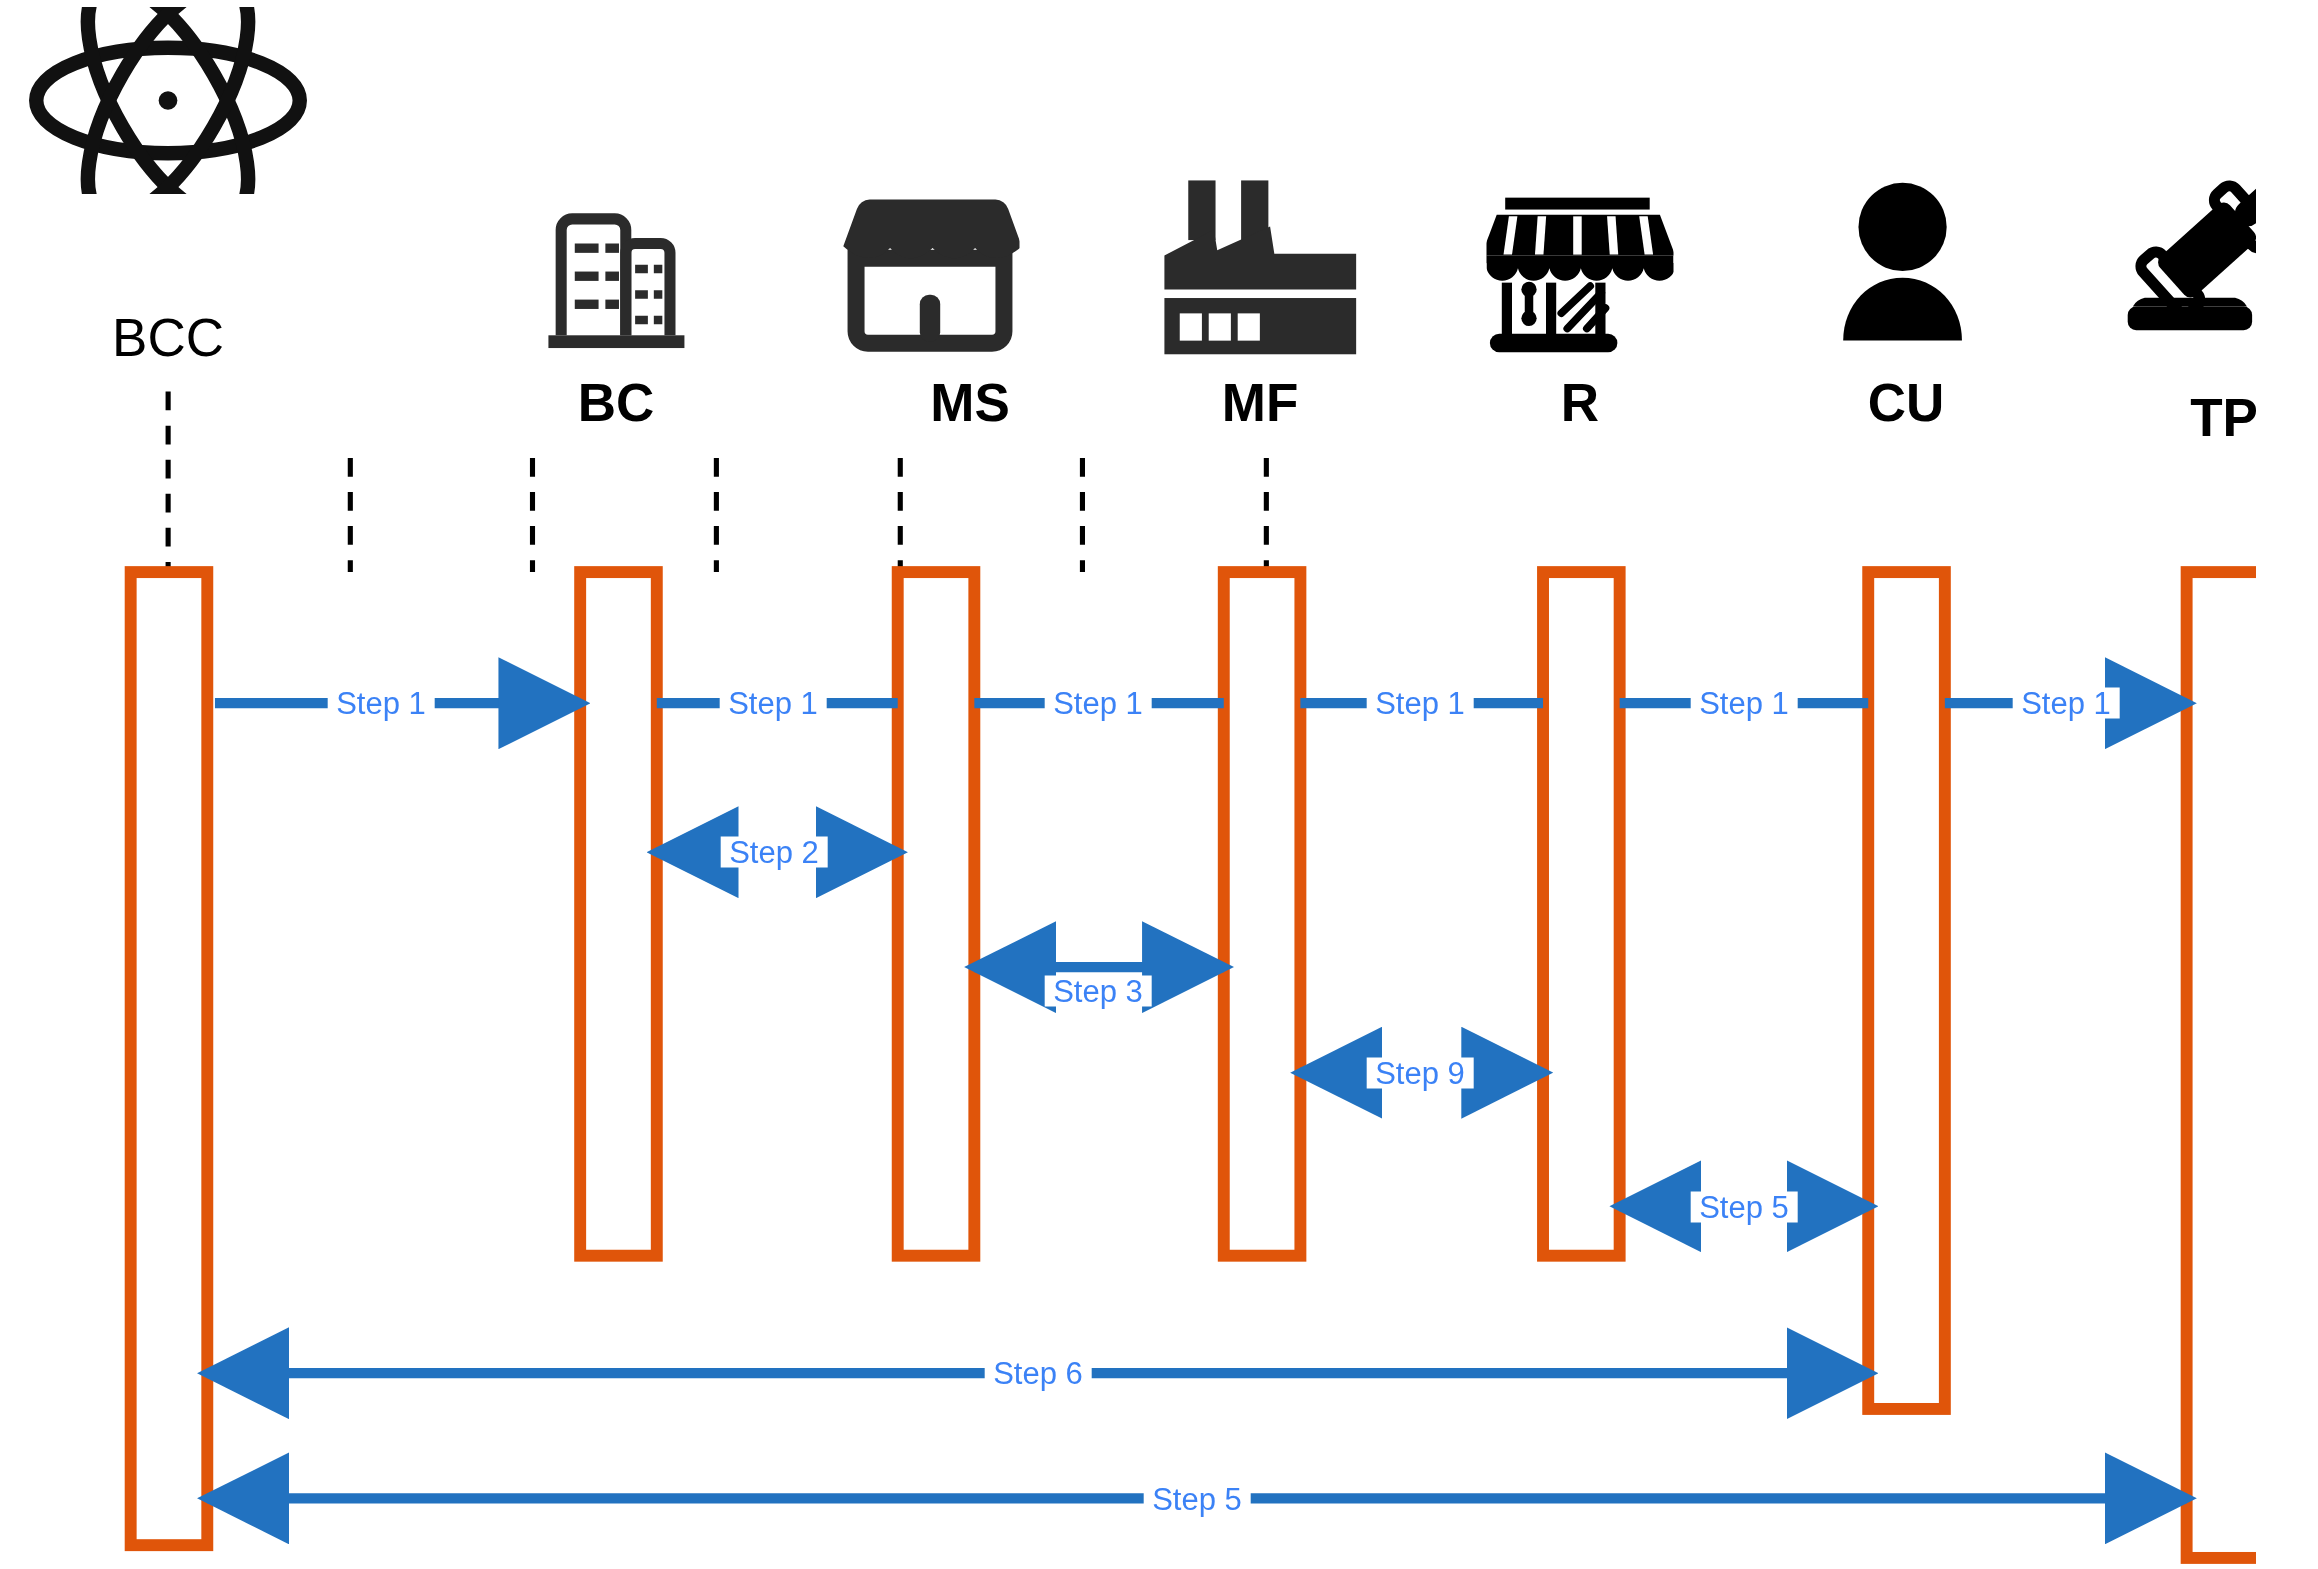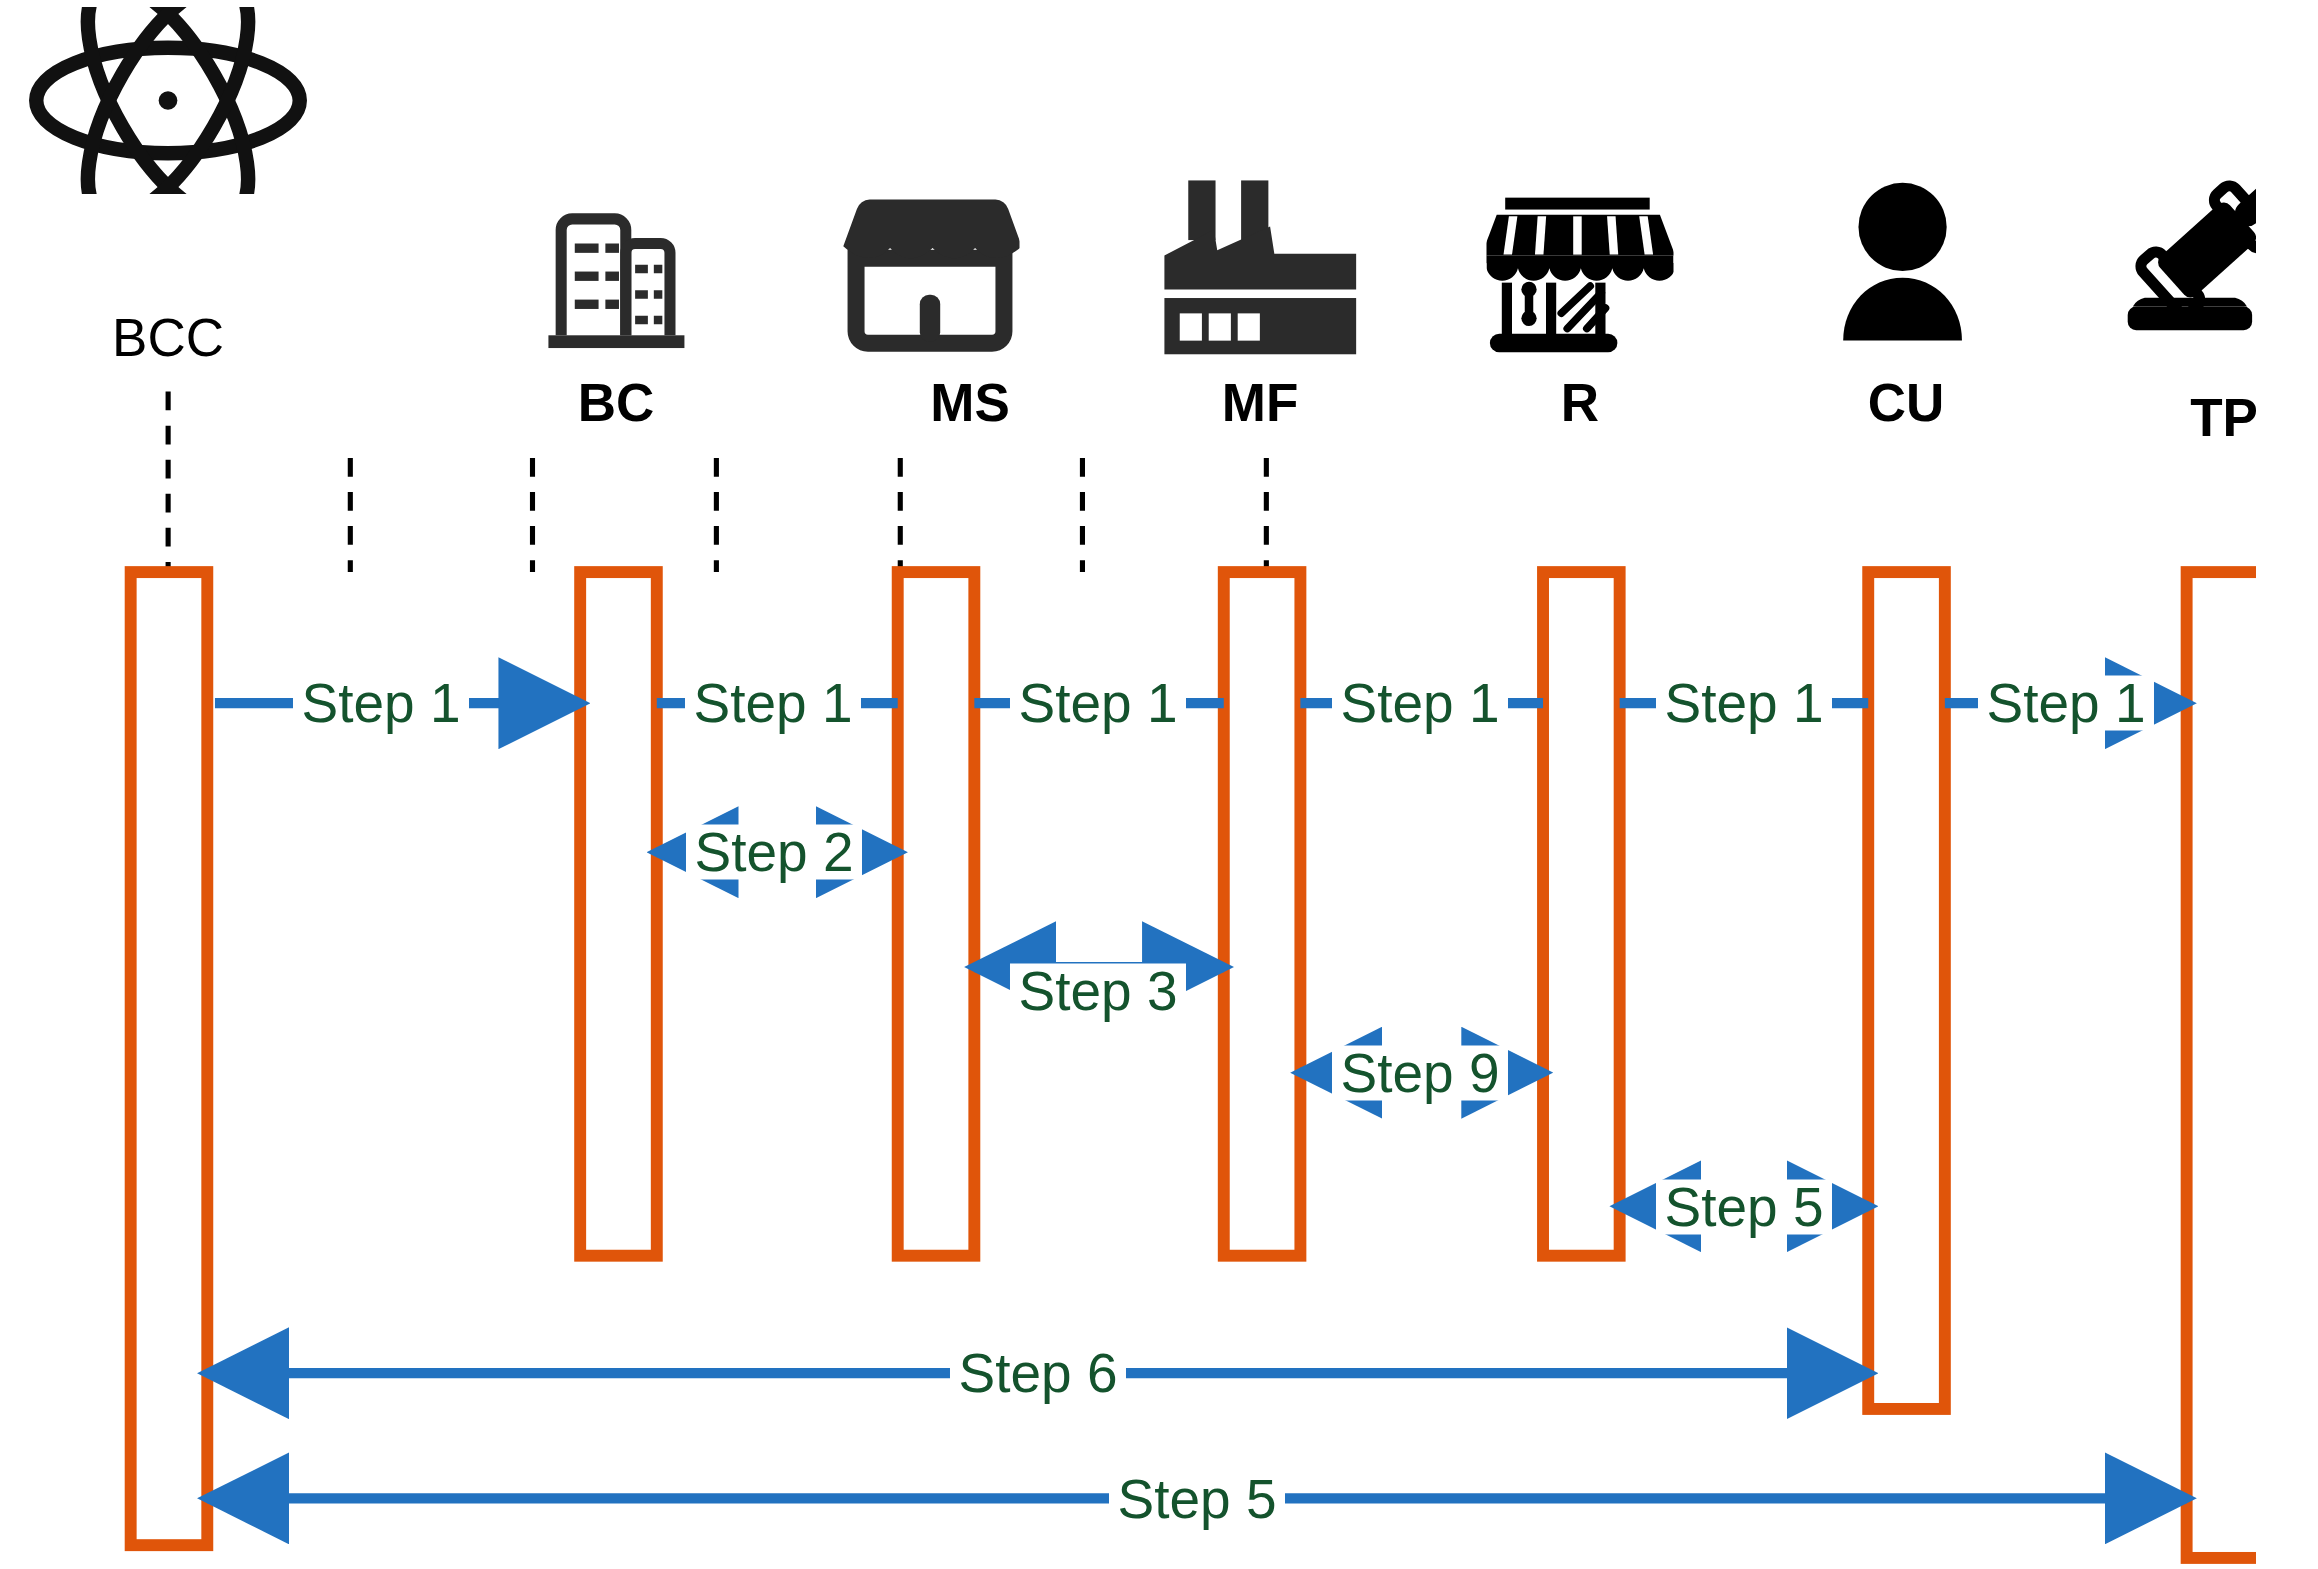--- a/index.html
+++ b/index.html
@@ -2,21 +2,21 @@
 <html style="font-size:13.6px"><head>
 <meta charset="utf-8">
 <style>
   html,body{margin:0;padding:0;background:#ffffff;}
   body{font-family:"Liberation Sans","DejaVu Sans",sans-serif;}
   #stage{position:relative;width:2256px;height:1569px;background:#fff;overflow:hidden;}
   #svg{position:absolute;left:0;top:0;width:2319px;height:1569px;}
   .lane-label{position:absolute;transform:translateX(-50%);font-size:53px;color:#000;white-space:nowrap;line-height:1;}
   .lane-label.bold{font-weight:bold;}
   .icon-wrap{position:absolute;transform:translateX(-50%);}
-  .step-label{position:absolute;transform:translate(-50%,-50%);font-size:55px;color:#14532d;background:#fff;padding:0 8.5px;white-space:nowrap;line-height:1;}
+  .step-label{position:absolute;transform:translate(-50%,-50%);font-size:31px;color:#3b82f6;background:#fff;padding:0 8.5px;white-space:nowrap;line-height:1;}
 </style>
 </head>
 <body>
 
 <div id="stage">
 
   <div class="icon-wrap" style="left:168px;top:6.8px;">
     <svg width="281" height="187" viewBox="0 0 330 220" fill="none" stroke="#111" stroke-width="17">
       <ellipse cx="165" cy="110" rx="155" ry="62"></ellipse>
       <ellipse cx="165" cy="110" rx="155" ry="62" transform="rotate(60 165 110)"></ellipse>

